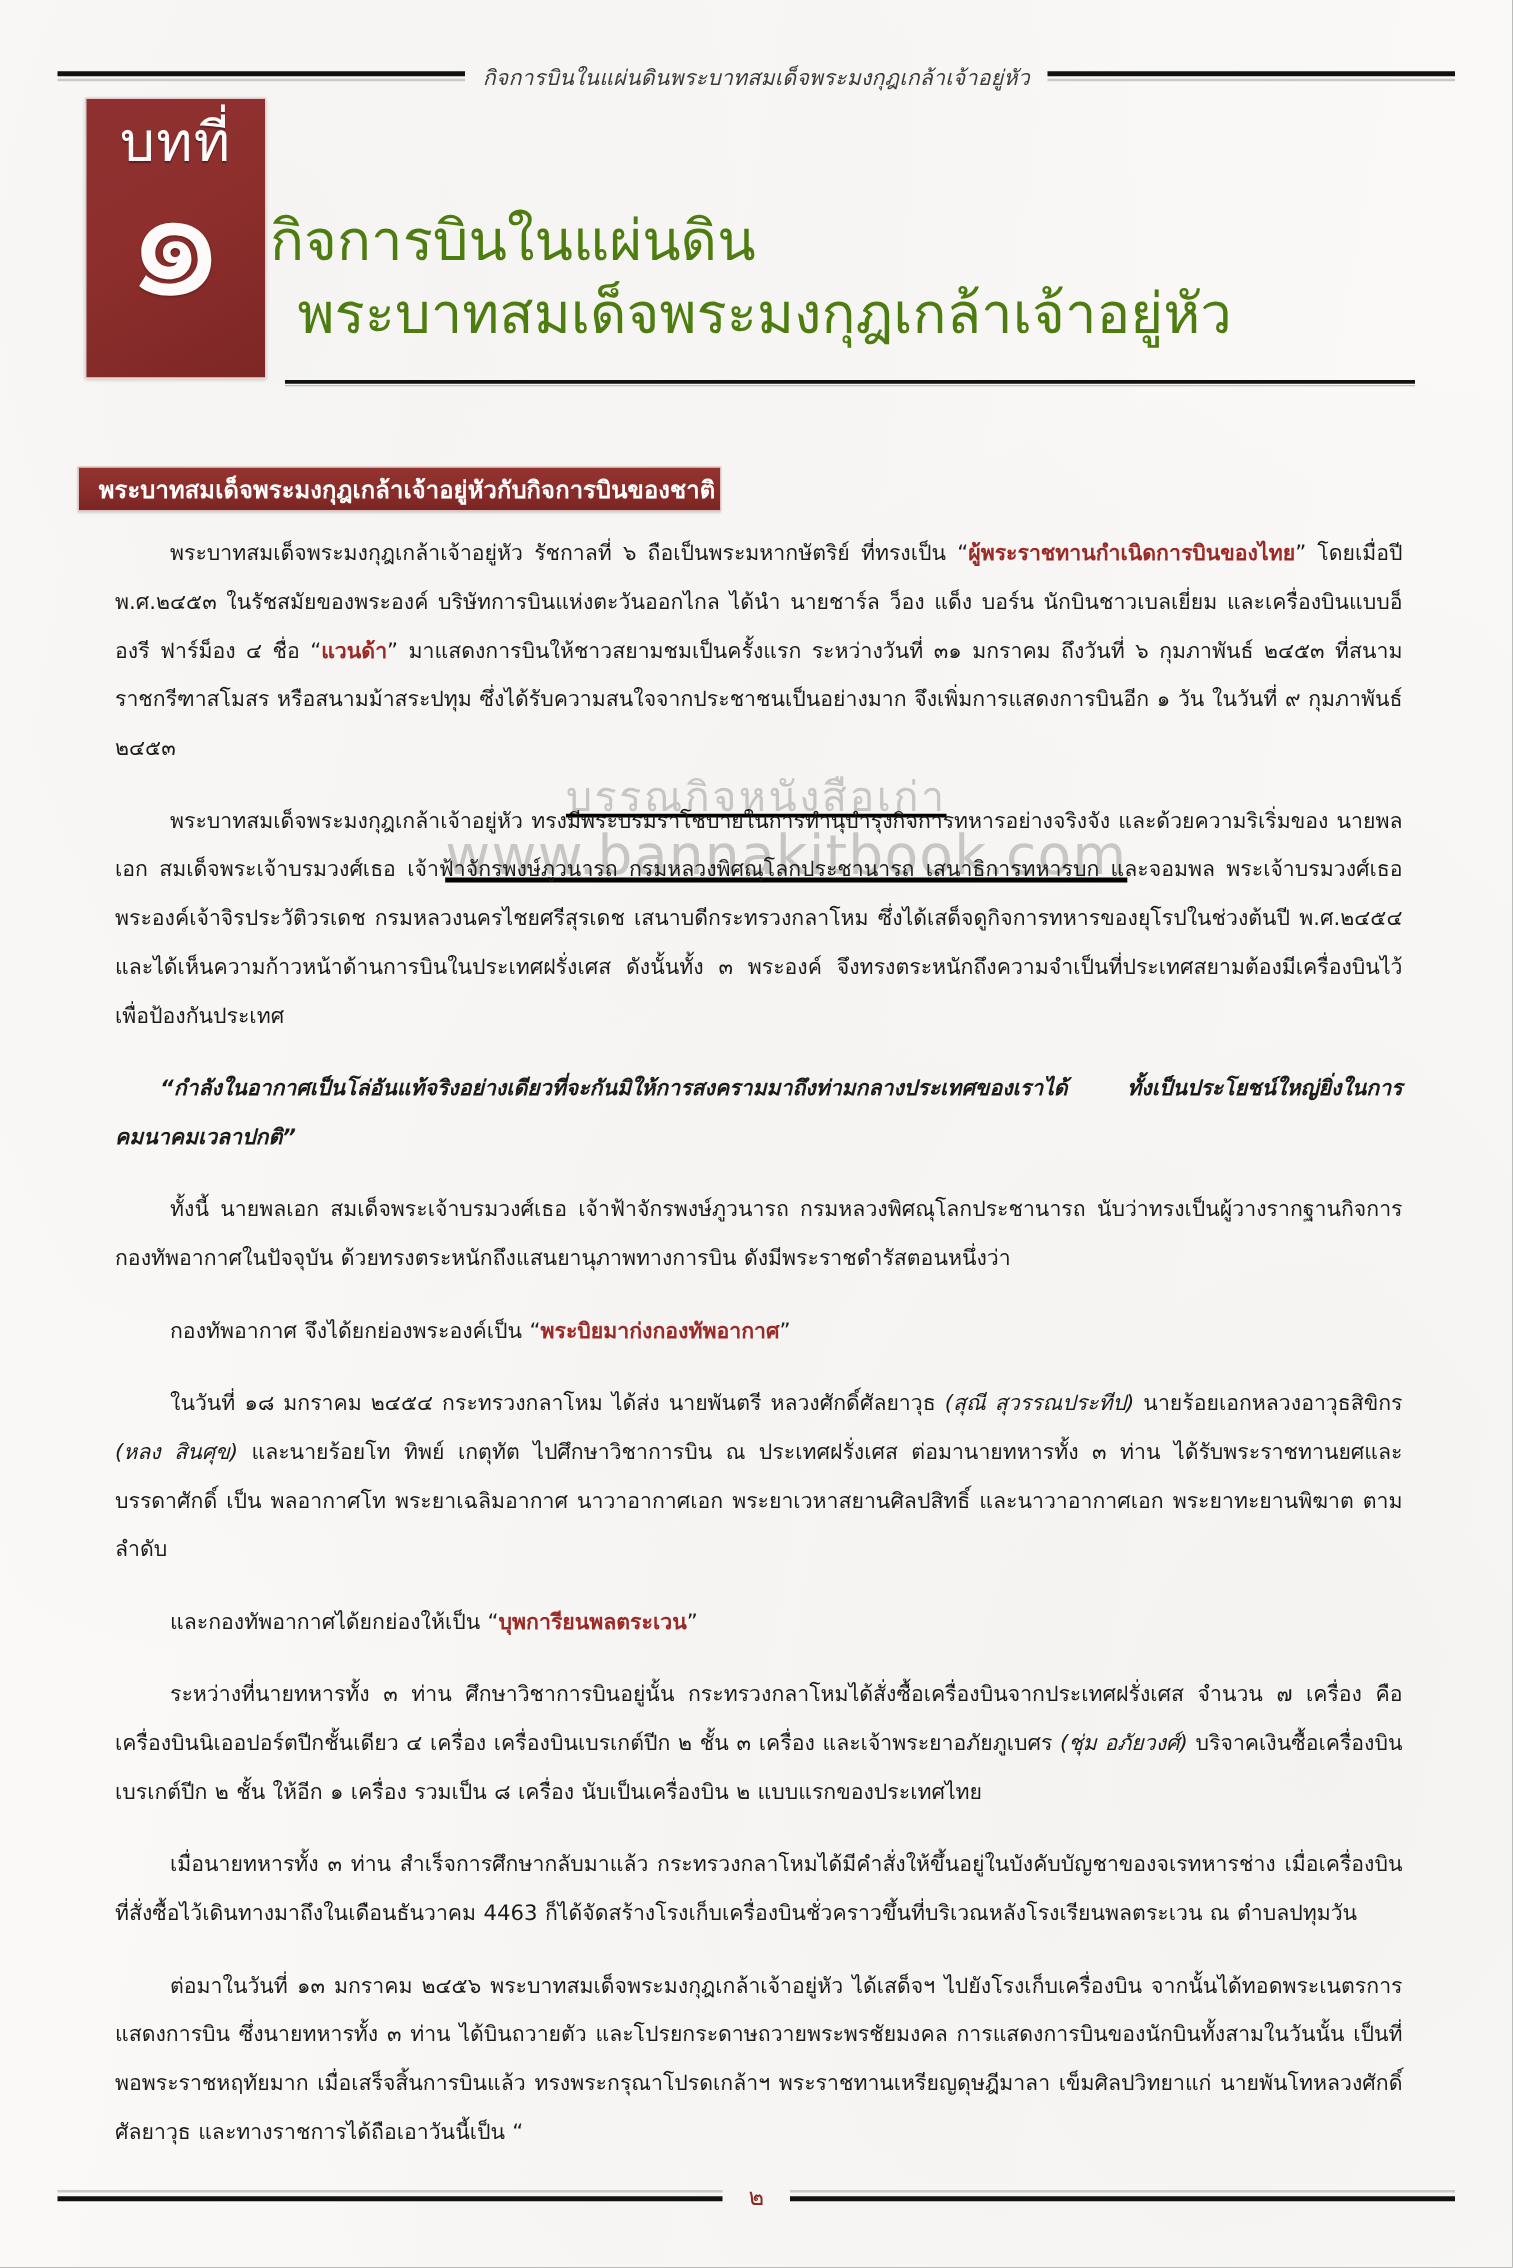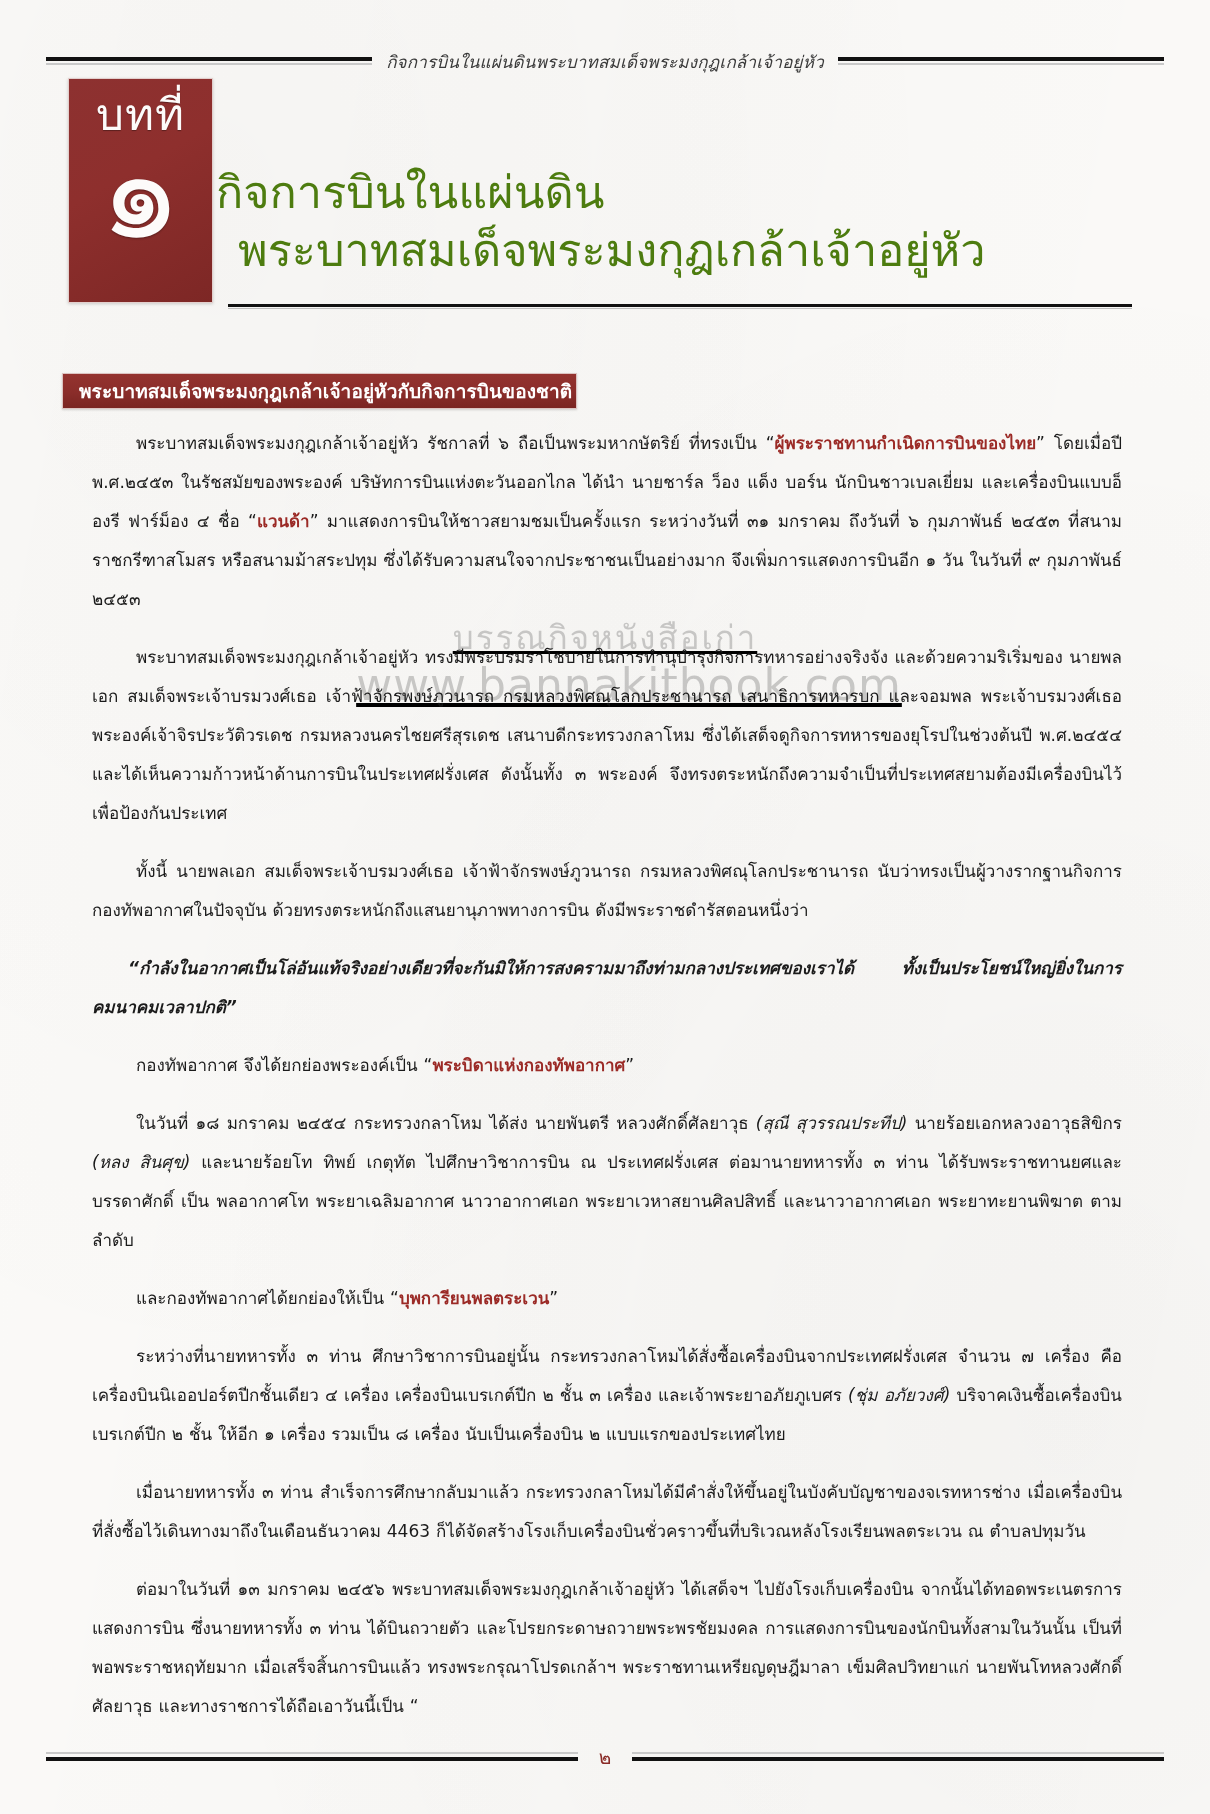--- a/index.html
+++ b/index.html
@@ -292,25 +292,25 @@
     <div class="wm-line1">บรรณกิจหนังสือเก่า</div>
     <div class="wm-line2">www.bannakitbook.com</div>
   </div>
 
   <div class="body-col">
 
     <p class="para"><span>พระบาทสมเด็จพระมงกุฎเกล้าเจ้าอยู่หัว รัชกาลที่ ๖ ถือเป็นพระมหากษัตริย์ ที่ทรงเป็น “</span><span class="hl">ผู้พระราชทานกำเนิดการบินของไทย</span><span>” โดยเมื่อปี พ.ศ.๒๔๕๓ ในรัชสมัยของพระองค์ บริษัทการบินแห่งตะวันออกไกล ได้นำ นายชาร์ล ว็อง แด็ง บอร์น นักบินชาวเบลเยี่ยม และเครื่องบินแบบอ็องรี ฟาร์ม็อง ๔ ชื่อ “</span><span class="hl">แวนด้า</span><span>” มาแสดงการบินให้ชาวสยามชมเป็นครั้งแรก ระหว่างวันที่ ๓๑ มกราคม ถึงวันที่ ๖ กุมภาพันธ์ ๒๔๕๓ ที่สนามราชกรีฑาสโมสร หรือสนามม้าสระปทุม ซึ่งได้รับความสนใจจากประชาชนเป็นอย่างมาก จึงเพิ่มการแสดงการบินอีก ๑ วัน ในวันที่ ๙ กุมภาพันธ์ ๒๔๕๓</span></p>
 
     <p class="para">พระบาทสมเด็จพระมงกุฎเกล้าเจ้าอยู่หัว ทรงมีพระบรมราโชบายในการทำนุบำรุงกิจการทหารอย่างจริงจัง และด้วยความริเริ่มของ นายพลเอก สมเด็จพระเจ้าบรมวงศ์เธอ เจ้าฟ้าจักรพงษ์ภูวนารถ กรมหลวงพิศณุโลกประชานารถ เสนาธิการทหารบก และจอมพล พระเจ้าบรมวงศ์เธอ พระองค์เจ้าจิรประวัติวรเดช กรมหลวงนครไชยศรีสุรเดช เสนาบดีกระทรวงกลาโหม ซึ่งได้เสด็จดูกิจการทหารของยุโรปในช่วงต้นปี พ.ศ.๒๔๕๔ และได้เห็นความก้าวหน้าด้านการบินในประเทศฝรั่งเศส ดังนั้นทั้ง ๓ พระองค์ จึงทรงตระหนักถึงความจำเป็นที่ประเทศสยามต้องมีเครื่องบินไว้เพื่อป้องกันประเทศ</p>
 
+    <p class="para quote">“กำลังในอากาศเป็นโล่อันแท้จริงอย่างเดียวที่จะกันมิให้การสงครามมาถึงท่ามกลางประเทศของเราได้ ทั้งเป็นประโยชน์ใหญ่ยิ่งในการคมนาคมเวลาปกติ”</p>
+
     <p class="para">ทั้งนี้ นายพลเอก สมเด็จพระเจ้าบรมวงศ์เธอ เจ้าฟ้าจักรพงษ์ภูวนารถ กรมหลวงพิศณุโลกประชานารถ นับว่าทรงเป็นผู้วางรากฐานกิจการกองทัพอากาศในปัจจุบัน ด้วยทรงตระหนักถึงแสนยานุภาพทางการบิน ดังมีพระราชดำรัสตอนหนึ่งว่า</p>
 
-    <p class="para quote">“กำลังในอากาศเป็นโล่อันแท้จริงอย่างเดียวที่จะกันมิให้การสงครามมาถึงท่ามกลางประเทศของเราได้ ทั้งเป็นประโยชน์ใหญ่ยิ่งในการคมนาคมเวลาปกติ”</p>
-
-    <p class="para"><span>กองทัพอากาศ จึงได้ยกย่องพระองค์เป็น “</span><span class="hl">พระบิดาแห่งกองทัพอากาศ</span><span>”</span></p>
+    <p class="para"><span>กองทัพอากาศ จึงได้ยกย่องพระองค์เป็น “</span><span class="hl">พระบิยมาก่งกองทัพอากาศ</span><span>”</span></p>
 
     <p class="para"><span>ในวันที่ ๑๘ มกราคม ๒๔๕๔ กระทรวงกลาโหม ได้ส่ง นายพันตรี หลวงศักดิ์ศัลยาวุธ </span><span class="em-i">(สุณี สุวรรณประทีป)</span><span> นายร้อยเอกหลวงอาวุธสิขิกร </span><span class="em-i">(หลง สินศุข)</span><span> และนายร้อยโท ทิพย์ เกตุทัต ไปศึกษาวิชาการบิน ณ ประเทศฝรั่งเศส ต่อมานายทหารทั้ง ๓ ท่าน ได้รับพระราชทานยศและบรรดาศักดิ์ เป็น พลอากาศโท พระยาเฉลิมอากาศ นาวาอากาศเอก พระยาเวหาสยานศิลปสิทธิ์ และนาวาอากาศเอก พระยาทะยานพิฆาต ตามลำดับ</span></p>
 
     <p class="para"><span>และกองทัพอากาศได้ยกย่องให้เป็น “</span><span class="hl">บุพการียนพลตระเวน</span><span>”</span></p>
 
     <p class="para"><span>ระหว่างที่นายทหารทั้ง ๓ ท่าน ศึกษาวิชาการบินอยู่นั้น กระทรวงกลาโหมได้สั่งซื้อเครื่องบินจากประเทศฝรั่งเศส จำนวน ๗ เครื่อง คือ เครื่องบินนิเออปอร์ตปีกชั้นเดียว ๔ เครื่อง เครื่องบินเบรเกต์ปีก ๒ ชั้น ๓ เครื่อง และเจ้าพระยาอภัยภูเบศร </span><span class="em-i">(ชุ่ม อภัยวงศ์)</span><span> บริจาคเงินซื้อเครื่องบินเบรเกต์ปีก ๒ ชั้น ให้อีก ๑ เครื่อง รวมเป็น ๘ เครื่อง นับเป็นเครื่องบิน ๒ แบบแรกของประเทศไทย</span></p>
 
     <p class="para">เมื่อนายทหารทั้ง ๓ ท่าน สำเร็จการศึกษากลับมาแล้ว กระทรวงกลาโหมได้มีคำสั่งให้ขึ้นอยู่ในบังคับบัญชาของจเรทหารช่าง เมื่อเครื่องบินที่สั่งซื้อไว้เดินทางมาถึงในเดือนธันวาคม 4463 ก็ได้จัดสร้างโรงเก็บเครื่องบินชั่วคราวขึ้นที่บริเวณหลังโรงเรียนพลตระเวน ณ ตำบลปทุมวัน</p>
 
     <p class="para"><span>ต่อมาในวันที่ ๑๓ มกราคม ๒๔๕๖ พระบาทสมเด็จพระมงกุฎเกล้าเจ้าอยู่หัว ได้เสด็จฯ ไปยังโรงเก็บเครื่องบิน จากนั้นได้ทอดพระเนตรการแสดงการบิน ซึ่งนายทหารทั้ง ๓ ท่าน ได้บินถวายตัว และโปรยกระดาษถวายพระพรชัยมงคล การแสดงการบินของนักบินทั้งสามในวันนั้น เป็นที่พอพระราชหฤทัยมาก เมื่อเสร็จสิ้นการบินแล้ว ทรงพระกรุณาโปรดเกล้าฯ พระราชทานเหรียญดุษฎีมาลา เข็มศิลปวิทยาแก่ นายพันโทหลวงศักดิ์ศัลยาวุธ และทางราชการได้ถือเอาวันนี้เป็น “</span></p>

